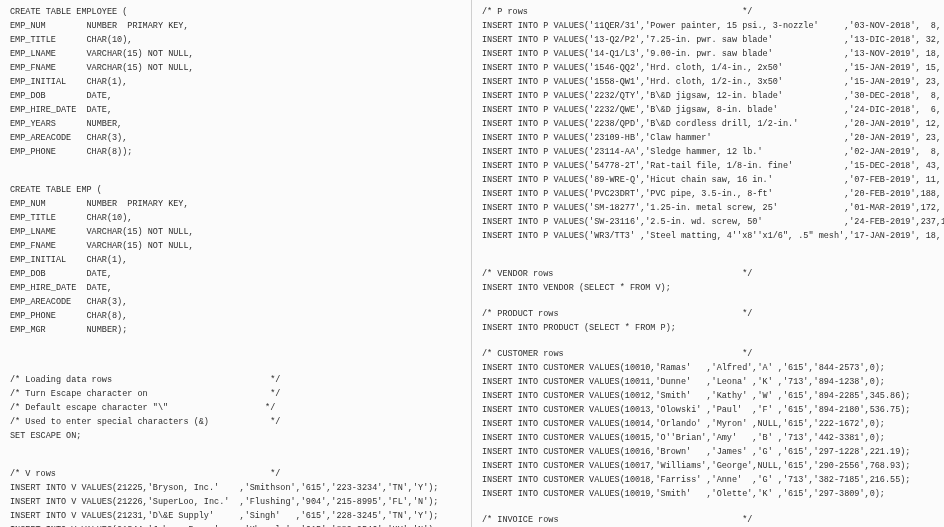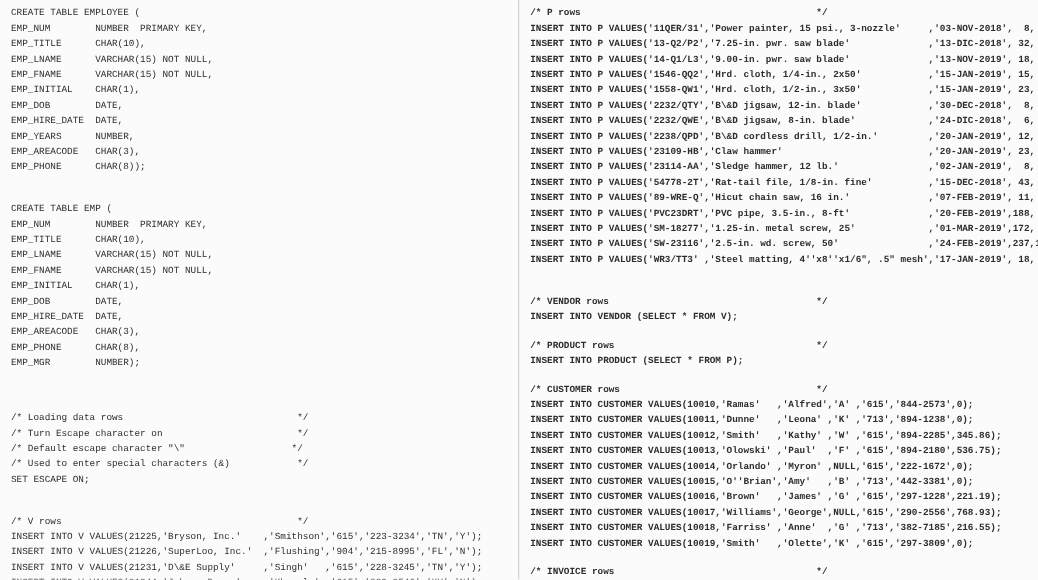--- a/index.html
+++ b/index.html
@@ -20,21 +20,21 @@
     height: 100%;
     box-sizing: border-box;
   }
   .col {
     width: 50%;
     box-sizing: border-box;
     padding: 6px 10px 6px 10px;
     white-space: pre;
     border-right: 1px solid #cfcfcf;
   }
-  .col:last-child { border-right: none; font-weight: bold; }
+  .col:last-child { border-right: none; }
   .blk { margin: 0 0 2px 0; }
   .blank { height: 12px; }
 </style>
 </head>
 <body>
 
 <div class="page">
   <div class="col" id="col-left"><div class="blk">CREATE TABLE EMPLOYEE (</div><div class="blk">EMP_NUM        NUMBER  PRIMARY KEY,</div><div class="blk">EMP_TITLE      CHAR(10),</div><div class="blk">EMP_LNAME      VARCHAR(15) NOT NULL,</div><div class="blk">EMP_FNAME      VARCHAR(15) NOT NULL,</div><div class="blk">EMP_INITIAL    CHAR(1),</div><div class="blk">EMP_DOB        DATE,</div><div class="blk">EMP_HIRE_DATE  DATE,</div><div class="blk">EMP_YEARS      NUMBER,</div><div class="blk">EMP_AREACODE   CHAR(3),</div><div class="blk">EMP_PHONE      CHAR(8));</div><div class="blank">&nbsp;</div><div class="blank">&nbsp;</div><div class="blk">CREATE TABLE EMP (</div><div class="blk">EMP_NUM        NUMBER  PRIMARY KEY,</div><div class="blk">EMP_TITLE      CHAR(10),</div><div class="blk">EMP_LNAME      VARCHAR(15) NOT NULL,</div><div class="blk">EMP_FNAME      VARCHAR(15) NOT NULL,</div><div class="blk">EMP_INITIAL    CHAR(1),</div><div class="blk">EMP_DOB        DATE,</div><div class="blk">EMP_HIRE_DATE  DATE,</div><div class="blk">EMP_AREACODE   CHAR(3),</div><div class="blk">EMP_PHONE      CHAR(8),</div><div class="blk">EMP_MGR        NUMBER);</div><div class="blank">&nbsp;</div><div class="blank">&nbsp;</div><div class="blank">&nbsp;</div><div class="blk">/* Loading data rows                               */</div><div class="blk">/* Turn Escape character on                        */</div><div class="blk">/* Default escape character "\"                   */</div><div class="blk">/* Used to enter special characters (&amp;)            */</div><div class="blk">SET ESCAPE ON;</div><div class="blank">&nbsp;</div><div class="blank">&nbsp;</div><div class="blk">/* V rows                                          */</div><div class="blk">INSERT INTO V VALUES(21225,'Bryson, Inc.'    ,'Smithson','615','223-3234','TN','Y');</div><div class="blk">INSERT INTO V VALUES(21226,'SuperLoo, Inc.'  ,'Flushing','904','215-8995','FL','N');</div><div class="blk">INSERT INTO V VALUES(21231,'D\&amp;E Supply'     ,'Singh'   ,'615','228-3245','TN','Y');</div><div class="blk">INSERT INTO V VALUES(21344,'Jabavu Bros.'    ,'Khumalo' ,'615','889-2546','KY','N');</div></div>
   <div class="col" id="col-right"><div class="blk">/* P rows                                          */</div><div class="blk">INSERT INTO P VALUES('11QER/31','Power painter, 15 psi., 3-nozzle'     ,'03-NOV-2018',  8,  5,109.99,0.00,25595);</div><div class="blk">INSERT INTO P VALUES('13-Q2/P2','7.25-in. pwr. saw blade'              ,'13-DIC-2018', 32, 15, 14.99,0.05,21344);</div><div class="blk">INSERT INTO P VALUES('14-Q1/L3','9.00-in. pwr. saw blade'              ,'13-NOV-2019', 18, 12, 17.49,0.00,21344);</div><div class="blk">INSERT INTO P VALUES('1546-QQ2','Hrd. cloth, 1/4-in., 2x50'            ,'15-JAN-2019', 15,  8, 39.95,0.00,23119);</div><div class="blk">INSERT INTO P VALUES('1558-QW1','Hrd. cloth, 1/2-in., 3x50'            ,'15-JAN-2019', 23,  5, 43.99,0.00,23119);</div><div class="blk">INSERT INTO P VALUES('2232/QTY','B\&amp;D jigsaw, 12-in. blade'            ,'30-DEC-2018',  8,  5,109.92,0.05,24288);</div><div class="blk">INSERT INTO P VALUES('2232/QWE','B\&amp;D jigsaw, 8-in. blade'             ,'24-DIC-2018',  6,  5, 99.87,0.05,24288);</div><div class="blk">INSERT INTO P VALUES('2238/QPD','B\&amp;D cordless drill, 1/2-in.'         ,'20-JAN-2019', 12,  5, 38.95,0.05,25595);</div><div class="blk">INSERT INTO P VALUES('23109-HB','Claw hammer'                          ,'20-JAN-2019', 23, 10,  9.95,0.10,21225);</div><div class="blk">INSERT INTO P VALUES('23114-AA','Sledge hammer, 12 lb.'                ,'02-JAN-2019',  8,  5, 14.40,0.05,NULL);</div><div class="blk">INSERT INTO P VALUES('54778-2T','Rat-tail file, 1/8-in. fine'          ,'15-DEC-2018', 43, 20,  4.99,0.00,21344);</div><div class="blk">INSERT INTO P VALUES('89-WRE-Q','Hicut chain saw, 16 in.'              ,'07-FEB-2019', 11,  5,256.99,0.05,24288);</div><div class="blk">INSERT INTO P VALUES('PVC23DRT','PVC pipe, 3.5-in., 8-ft'              ,'20-FEB-2019',188, 75,  5.87,0.00,NULL);</div><div class="blk">INSERT INTO P VALUES('SM-18277','1.25-in. metal screw, 25'             ,'01-MAR-2019',172, 75,  6.99,0.00,21225);</div><div class="blk">INSERT INTO P VALUES('SW-23116','2.5-in. wd. screw, 50'                ,'24-FEB-2019',237,100,  8.45,0.00,21231);</div><div class="blk">INSERT INTO P VALUES('WR3/TT3' ,'Steel matting, 4''x8''x1/6", .5" mesh','17-JAN-2019', 18,  5,119.95,0.10,25595);</div><div class="blank">&nbsp;</div><div class="blank">&nbsp;</div><div class="blk">/* VENDOR rows                                     */</div><div class="blk">INSERT INTO VENDOR (SELECT * FROM V);</div><div class="blank">&nbsp;</div><div class="blk">/* PRODUCT rows                                    */</div><div class="blk">INSERT INTO PRODUCT (SELECT * FROM P);</div><div class="blank">&nbsp;</div><div class="blk">/* CUSTOMER rows                                   */</div><div class="blk">INSERT INTO CUSTOMER VALUES(10010,'Ramas'   ,'Alfred','A' ,'615','844-2573',0);</div><div class="blk">INSERT INTO CUSTOMER VALUES(10011,'Dunne'   ,'Leona' ,'K' ,'713','894-1238',0);</div><div class="blk">INSERT INTO CUSTOMER VALUES(10012,'Smith'   ,'Kathy' ,'W' ,'615','894-2285',345.86);</div><div class="blk">INSERT INTO CUSTOMER VALUES(10013,'Olowski' ,'Paul'  ,'F' ,'615','894-2180',536.75);</div><div class="blk">INSERT INTO CUSTOMER VALUES(10014,'Orlando' ,'Myron' ,NULL,'615','222-1672',0);</div><div class="blk">INSERT INTO CUSTOMER VALUES(10015,'O''Brian','Amy'   ,'B' ,'713','442-3381',0);</div><div class="blk">INSERT INTO CUSTOMER VALUES(10016,'Brown'   ,'James' ,'G' ,'615','297-1228',221.19);</div><div class="blk">INSERT INTO CUSTOMER VALUES(10017,'Williams','George',NULL,'615','290-2556',768.93);</div><div class="blk">INSERT INTO CUSTOMER VALUES(10018,'Farriss' ,'Anne'  ,'G' ,'713','382-7185',216.55);</div><div class="blk">INSERT INTO CUSTOMER VALUES(10019,'Smith'   ,'Olette','K' ,'615','297-3809',0);</div><div class="blank">&nbsp;</div><div class="blk">/* INVOICE rows                                    */</div></div>
 </div>

